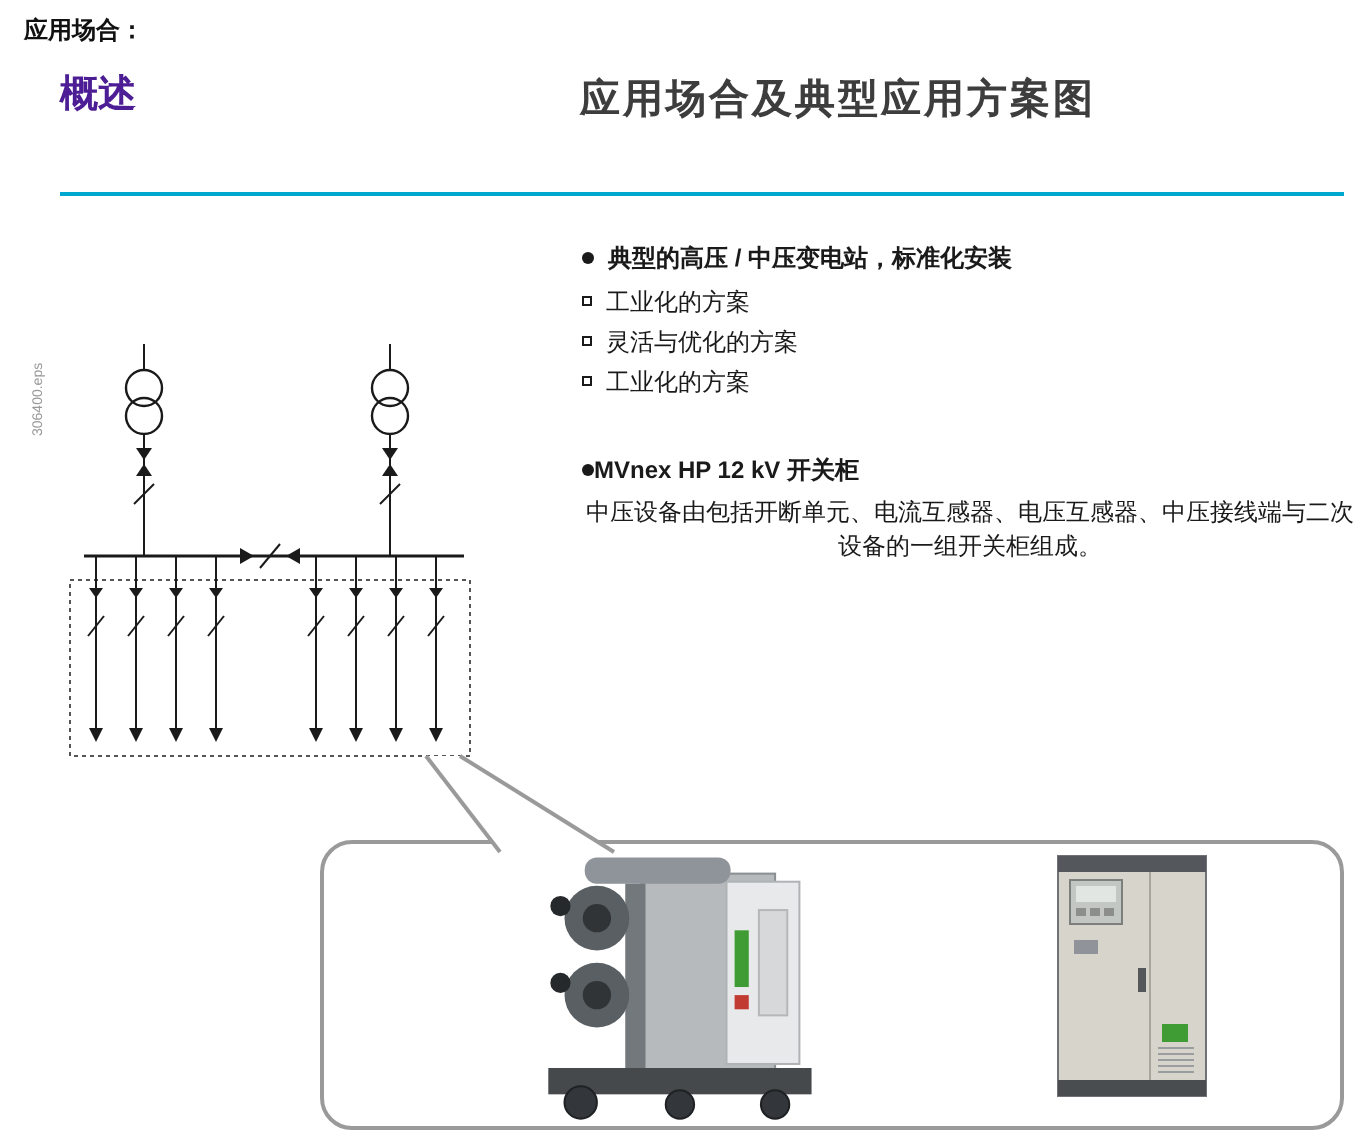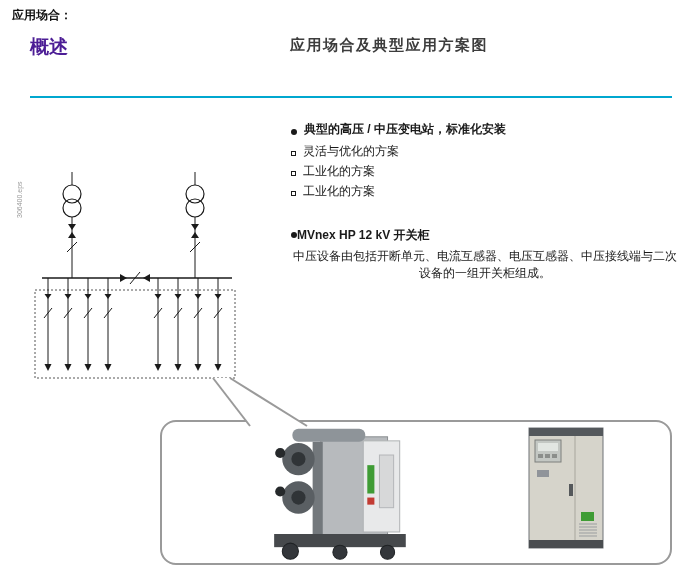--- a/index.html
+++ b/index.html
@@ -1,30 +1,30 @@
 <!DOCTYPE html>
 <html><head>
 <meta charset="utf-8">
 <style>
   * { margin:0; padding:0; box-sizing:border-box; }
   body { background:#ffffff; font-family:"Liberation Sans","DejaVu Sans",sans-serif; }
   .page { position:relative; width:683px; height:573px; background:#fff; overflow:hidden;border-radius:14px; }
 
   .section-label { position:absolute; left:12px; top:7px; font-size:12px; font-weight:bold; color:#111; }
   .tab { position:absolute; left:30px; top:34px; font-size:19px; font-weight:bold; color:#4c1d95; }
-  .title { position:absolute; left:290px; top:36px; font-size:15px; font-weight:bold; color:#3d3d3d; letter-spacing:1.5px; }
+  .title { position:absolute; left:290px; top:36px; font-size:20px; font-weight:bold; color:#3d3d3d; letter-spacing:1.5px; }
   .rule { position:absolute; left:30px; top:96px; width:642px; height:2px; background:#00a7cf; }
 
   .figure-ref { position:absolute; left:16px; top:218px; font-size:7px; color:#999;
                 transform:rotate(-90deg); transform-origin:0 0; white-space:nowrap; }
 
   .diagram { position:absolute; left:30px; top:158px; width:215px; height:232px; }
 
   .bullets { position:absolute; left:291px; top:122px; width:392px; }
-  .bullet-row { display:flex; align-items:center; gap:7px; margin-bottom:5px; font-size:12px; color:#1a1a1a; line-height:15px; }
+  .bullet-row { display:flex; align-items:flex-start; gap:7px; margin-bottom:5px; font-size:12px; color:#1a1a1a; line-height:15px; }
   .bullet-row.first { font-weight:bold; margin-bottom:7px; }
   .dot { flex:none; width:6px; height:6px; border-radius:50%; background:#1a1a1a; margin-top:4px; }
   .sq  { flex:none; width:5px; height:5px; border:1px solid #1a1a1a; background:#fff; margin-top:4px; }
 
   .product { position:absolute; left:291px; top:228px; width:388px; }
   .product-heading { display:flex; align-items:flex-start; gap:0; font-size:12px; font-weight:bold; color:#1a1a1a; line-height:15px; }
   .product-desc { margin-top:5px; font-size:12px; color:#1a1a1a; line-height:17px;text-align:center; }
 
   .callout { position:absolute; left:160px; top:420px; width:512px; height:145px;
              background:#fff; border:2px solid #9a9a9a; border-radius:16px; z-index:1; }
@@ -129,25 +129,25 @@
     </g>
   </svg>
 
   <div class="bullets">
     <div class="bullet-row first">
       <span class="dot"></span>
       <span>典型的高压 / 中压变电站，标准化安装</span>
     </div>
     <div class="bullet-row">
       <span class="sq"></span>
-      <span>灵活与优化的方案</span>
+      <span>工业化的方案</span>
     </div>
     <div class="bullet-row">
       <span class="sq"></span>
-      <span>工业化的方案</span>
+      <span>灵活与优化的方案</span>
     </div>
     <div class="bullet-row">
       <span class="sq"></span>
       <span>工业化的方案</span>
     </div>
   </div>
 
   <div class="product">
     <div class="product-heading">
       <span class="dot"></span>

